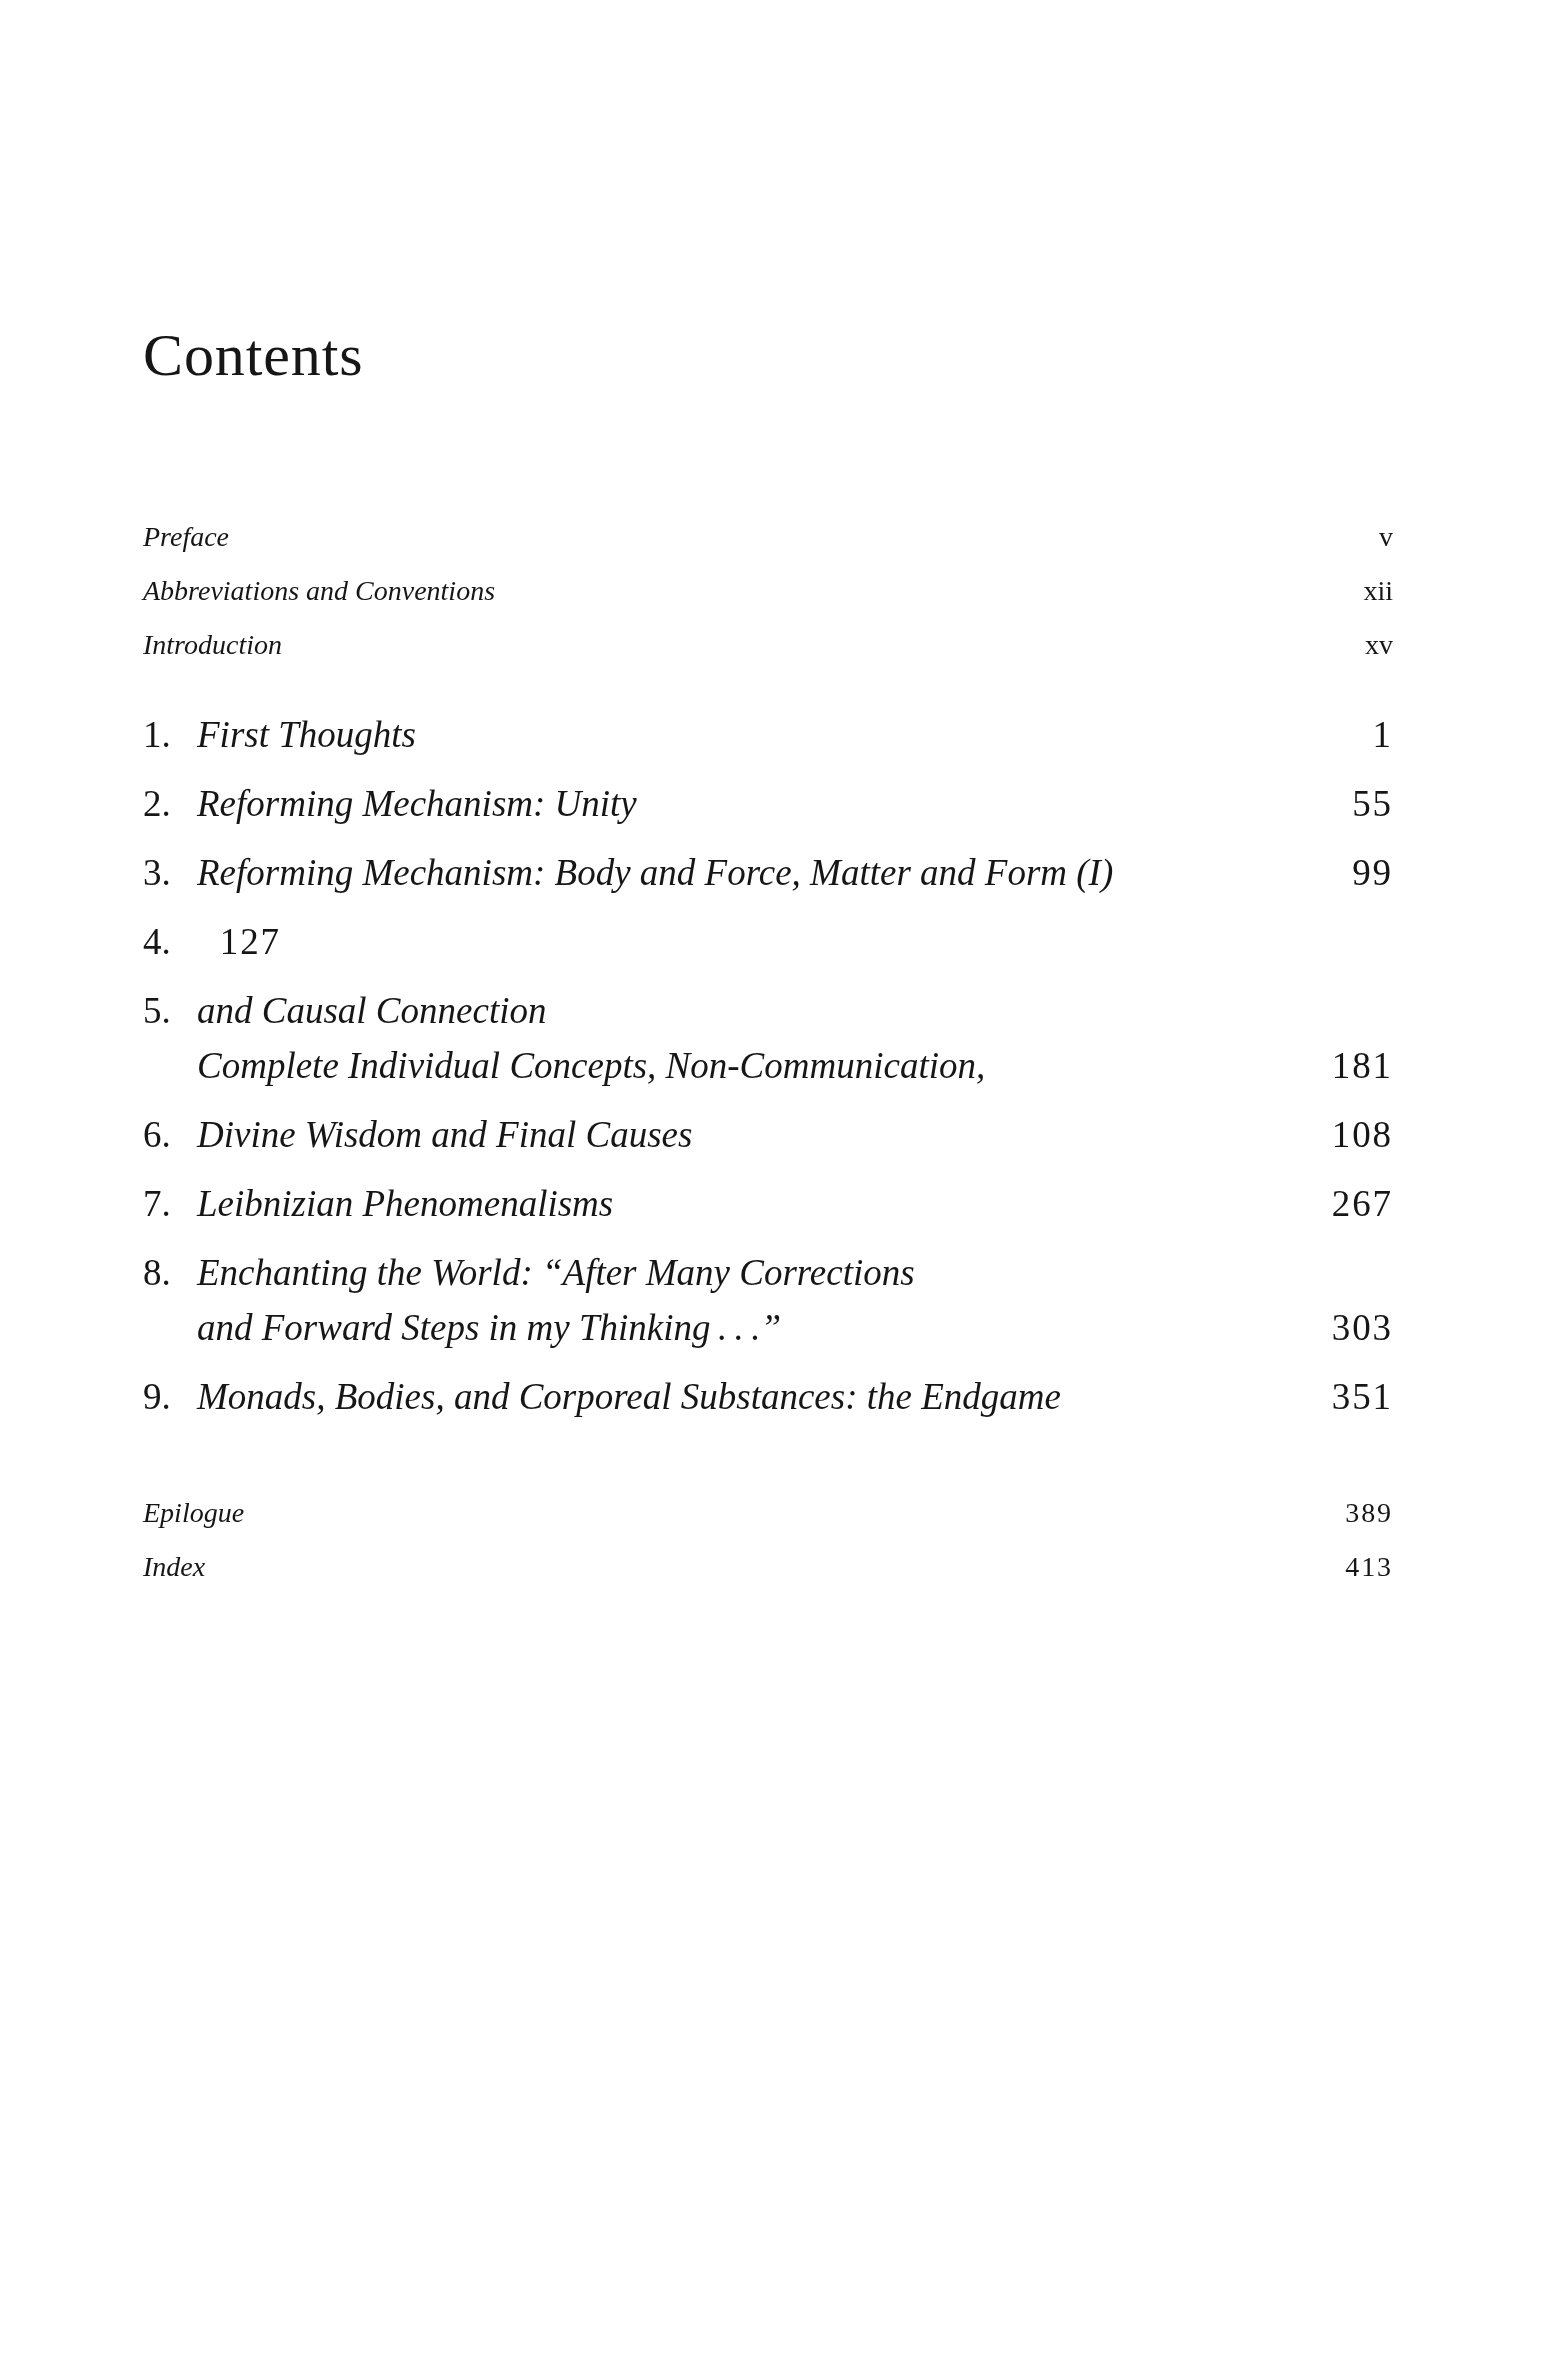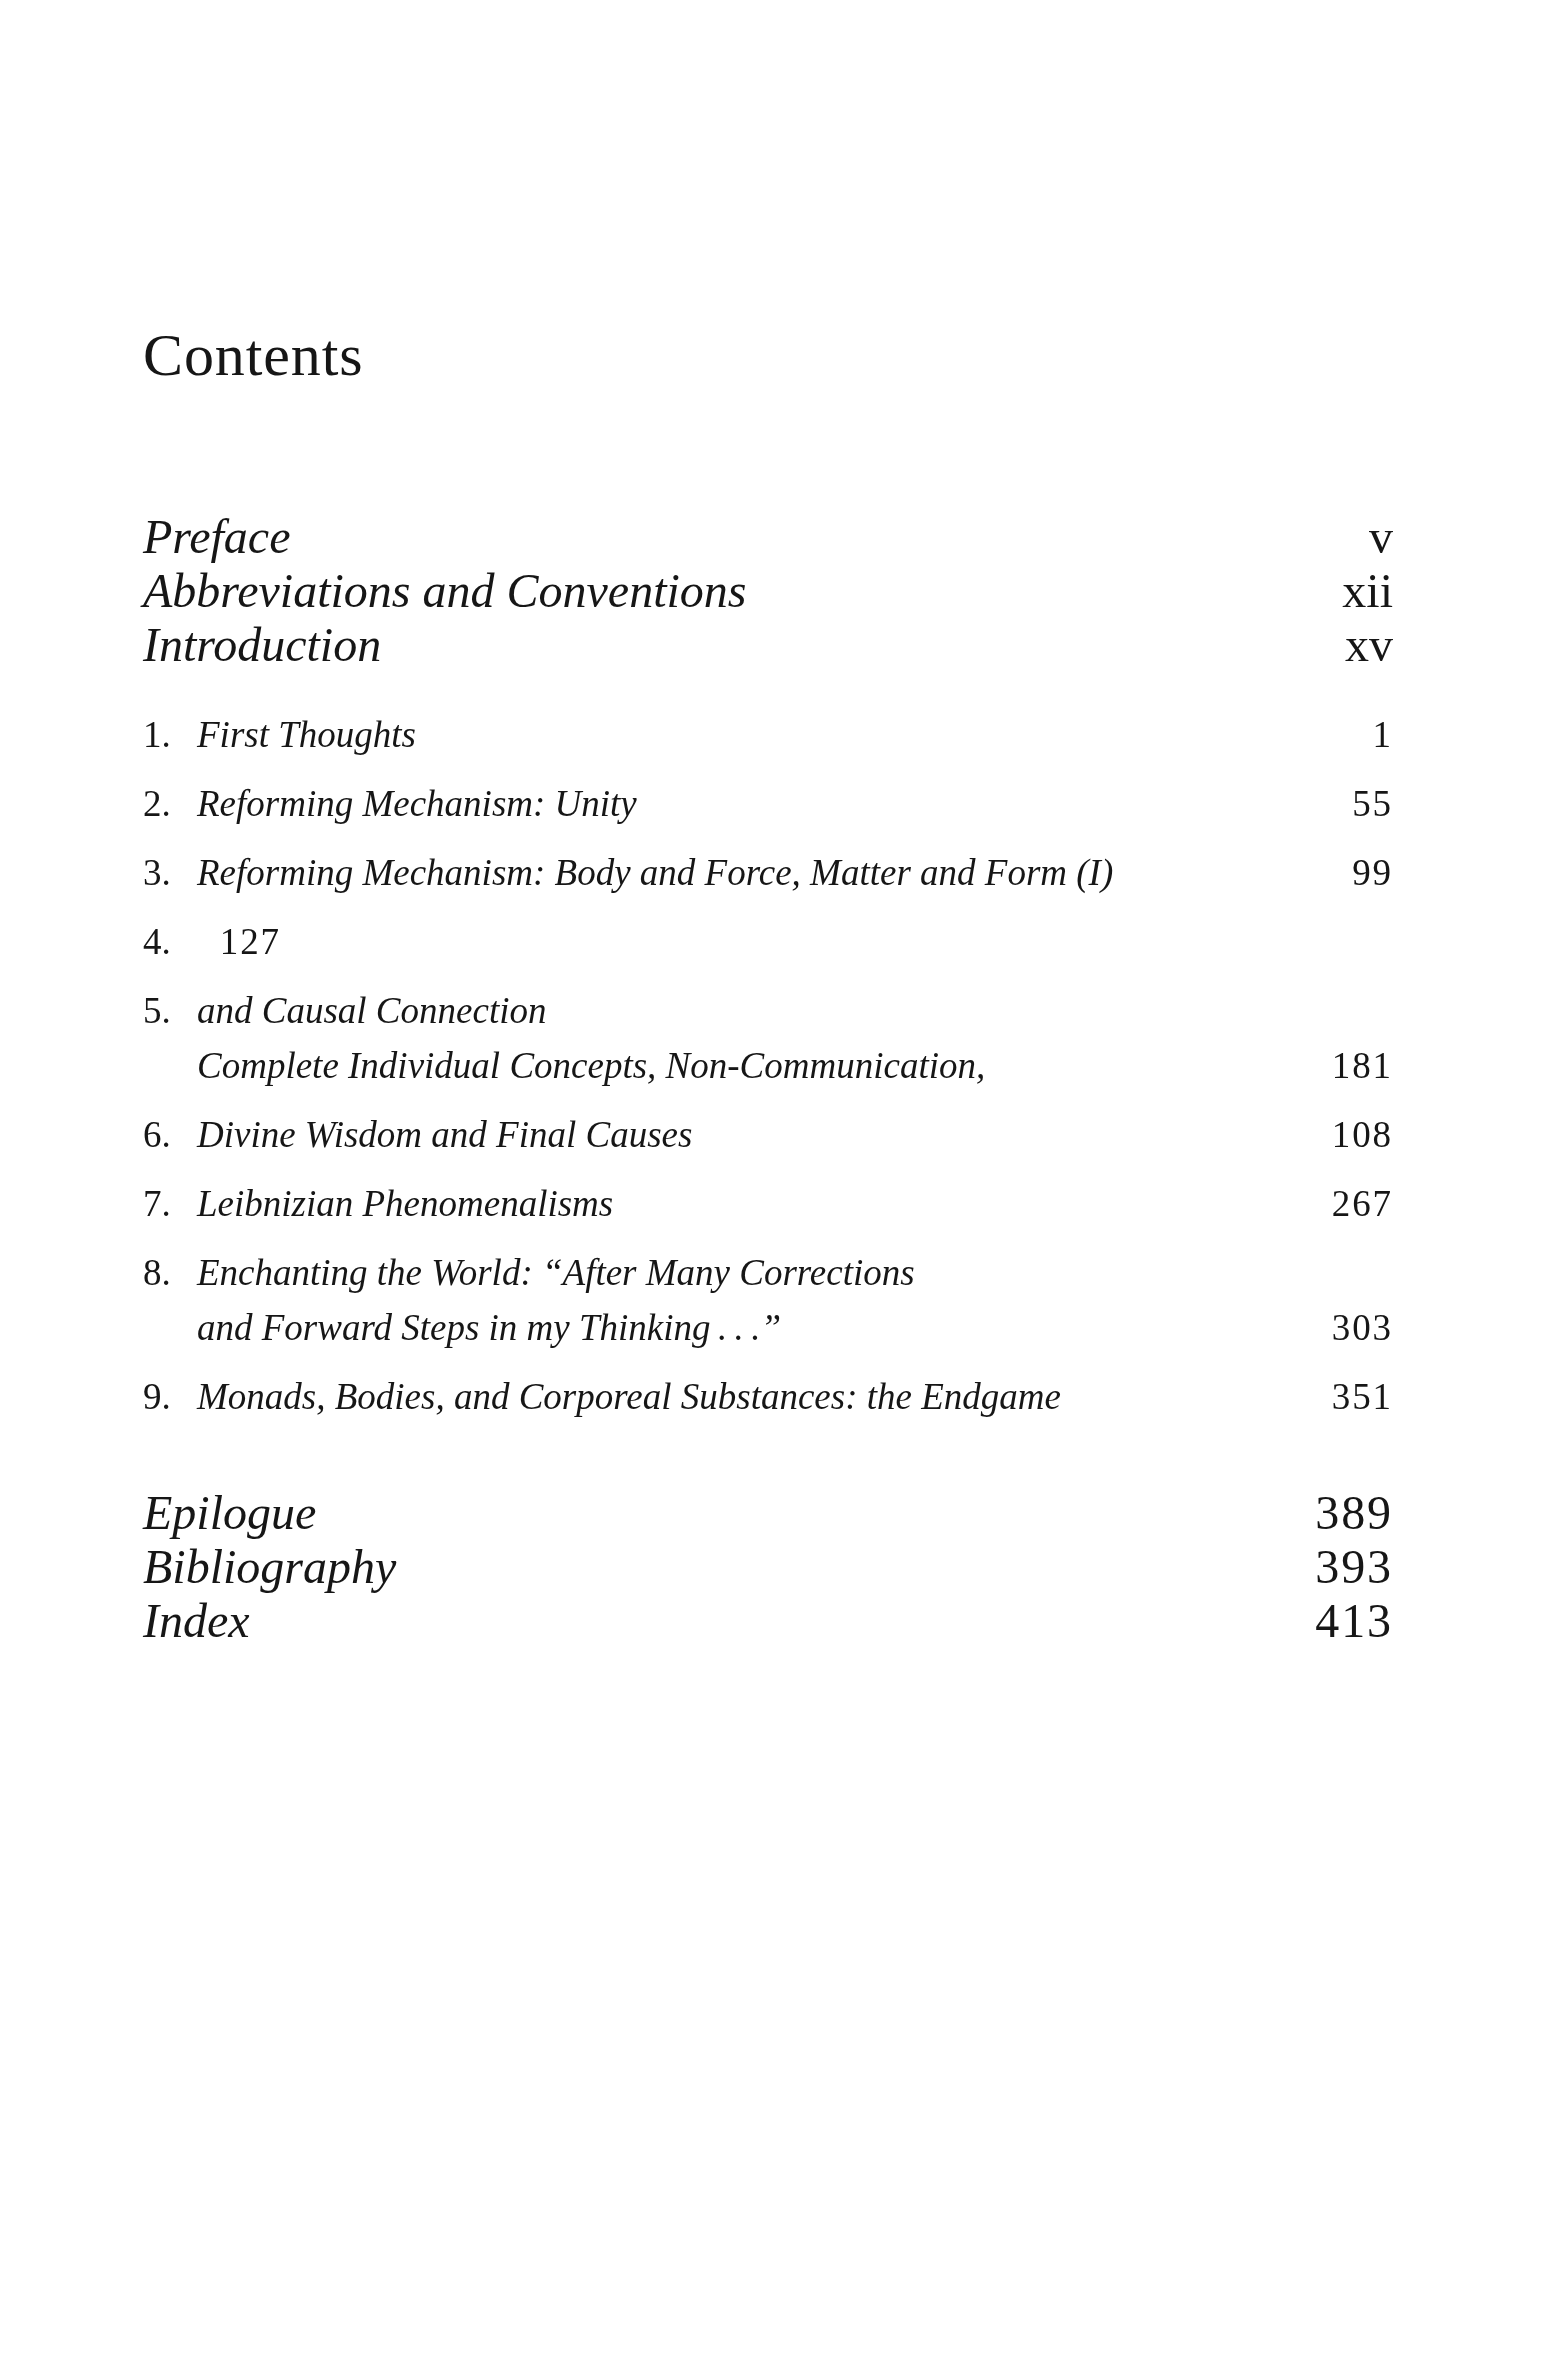--- a/index.html
+++ b/index.html
@@ -27,21 +27,21 @@
     line-height: 71px;
     margin: 0 0 119px 0;
     letter-spacing: 0.9px;
   }
   
   .fm-block { margin: 0; }
   .fm-row {
     display: flex;
     justify-content: space-between;
     align-items: baseline;
-    font-size: 48px;
+    font-size: 28px;
     line-height: 54px;
   }
   .fm-label { font-style: italic; }
   .fm-page {
     font-style: normal;
     text-align: right;
     min-width: 84px;
   }
   
   .chapters { margin-top: 35px; }
@@ -152,22 +152,18 @@
         <span class="ch-page">351</span>
       </div>
     </div>
 
   <div class="fm-block back-block" id="back-matter">
       <div class="fm-row">
         <span class="fm-label">Epilogue</span>
         <span class="fm-page">389</span>
       </div>
       <div class="fm-row">
-        <span class="fm-label">Bibliography</span>
-        <span class="fm-page">393</span>
-      </div>
-      <div class="fm-row">
         <span class="fm-label">Index</span>
         <span class="fm-page">413</span>
       </div>
     </div>
 </div>
 
 
 </body></html>

